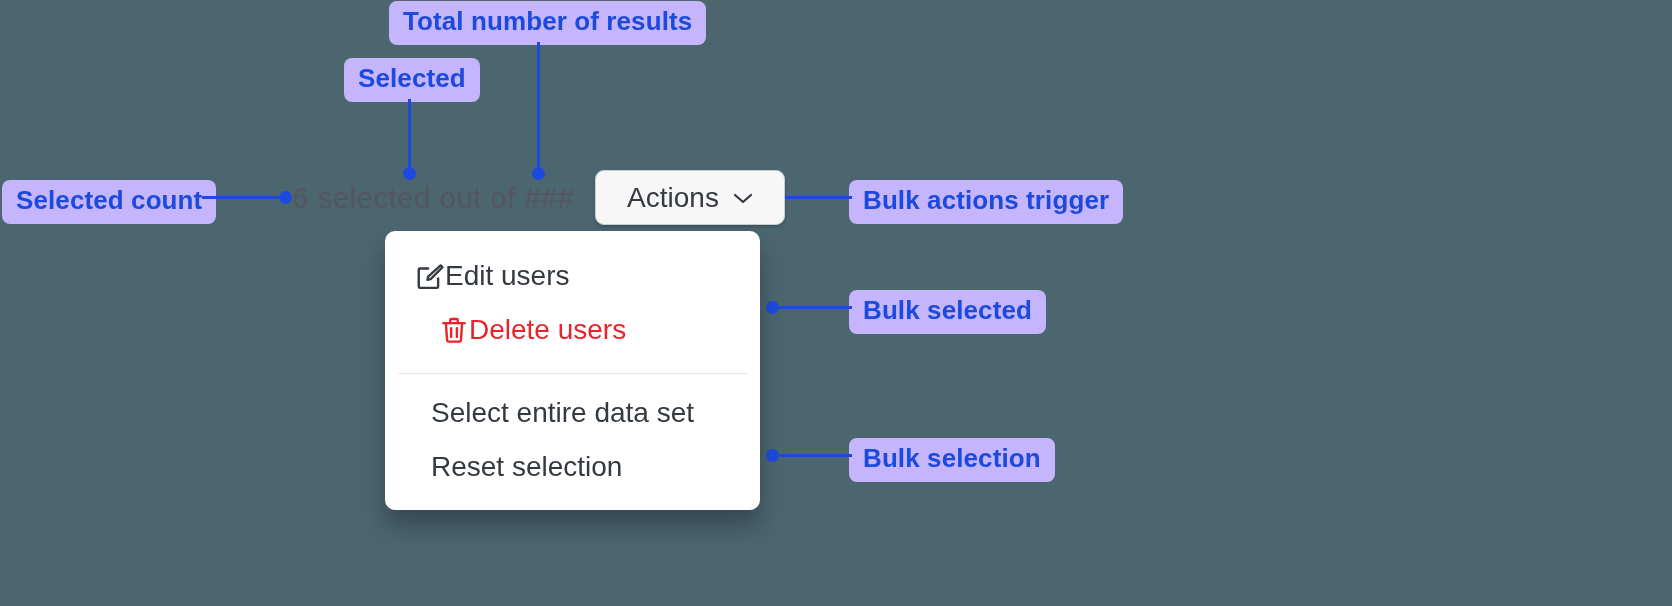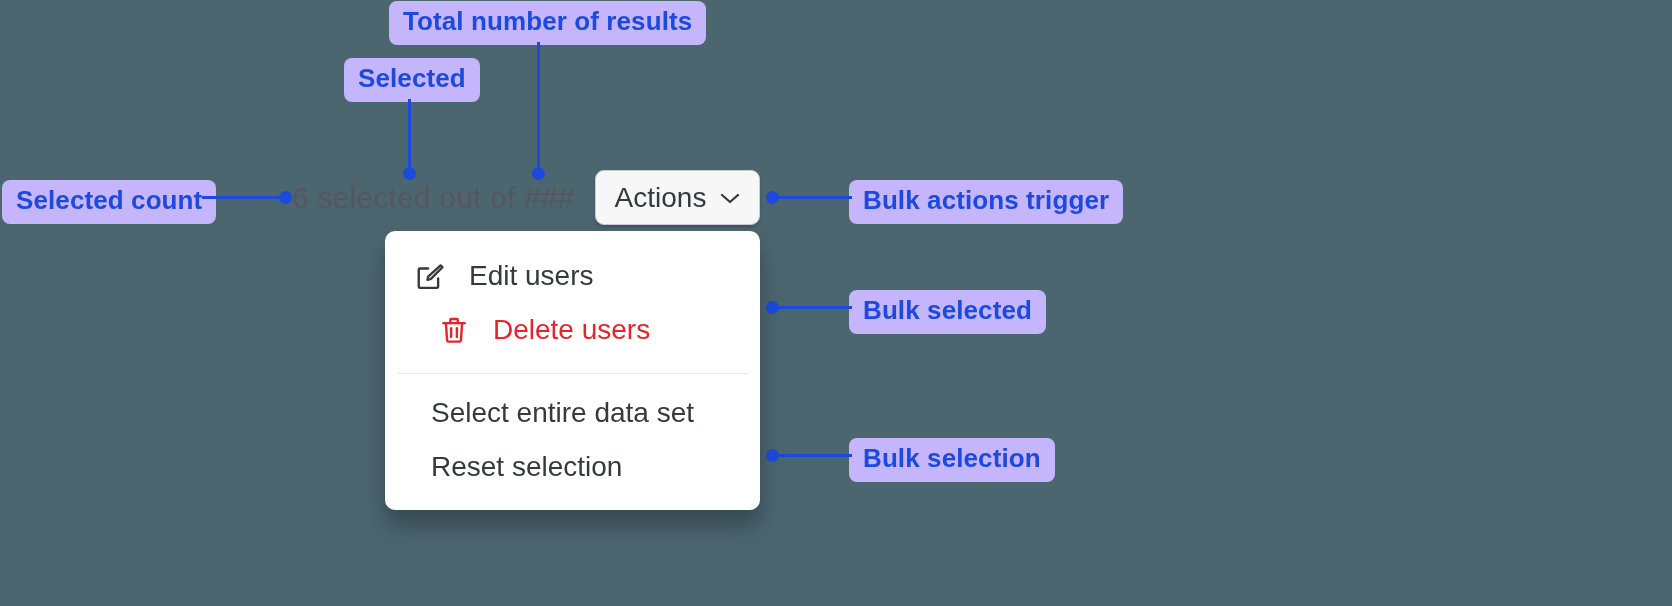--- a/index.html
+++ b/index.html
@@ -60,21 +60,21 @@
     font-weight: 400;
     white-space: nowrap;
     letter-spacing: 0.2px;
   }
 
   
   .actions-btn {
     position: absolute;
     left: 595px;
     top: 170px;
-    width: 165px;
+    width: 190px;
     height: 55px;
     background: #F7F7F8;
     border: 1px solid #C9CDD1;
     border-radius: 9px;
     box-shadow: 0 2px 3px rgba(28,34,40,0.30);
     display: flex;
     align-items: center;
     justify-content: center;
     gap: 14px;
     box-sizing: border-box;
@@ -99,21 +99,21 @@
     width: 375px;
     background: #FFFFFF;
     border-radius: 10px;
     box-shadow: 0 16px 22px rgba(20,26,33,0.38);
     padding: 18px 0 16px 0;
     box-sizing: border-box;
   }
   .menu-item {
     display: flex;
     align-items: center;
-    gap: 24px;
+    gap: 0;
     padding: 11px 0 11px 30px;
     font-size: 28px;
     color: #343A40;
     white-space: nowrap;
     cursor: pointer;
   }
   .menu-item.danger { color: #E8232A; margin-left: 24px; }
   .menu-item .mi-icon {
     width: 30px;
     height: 30px;

